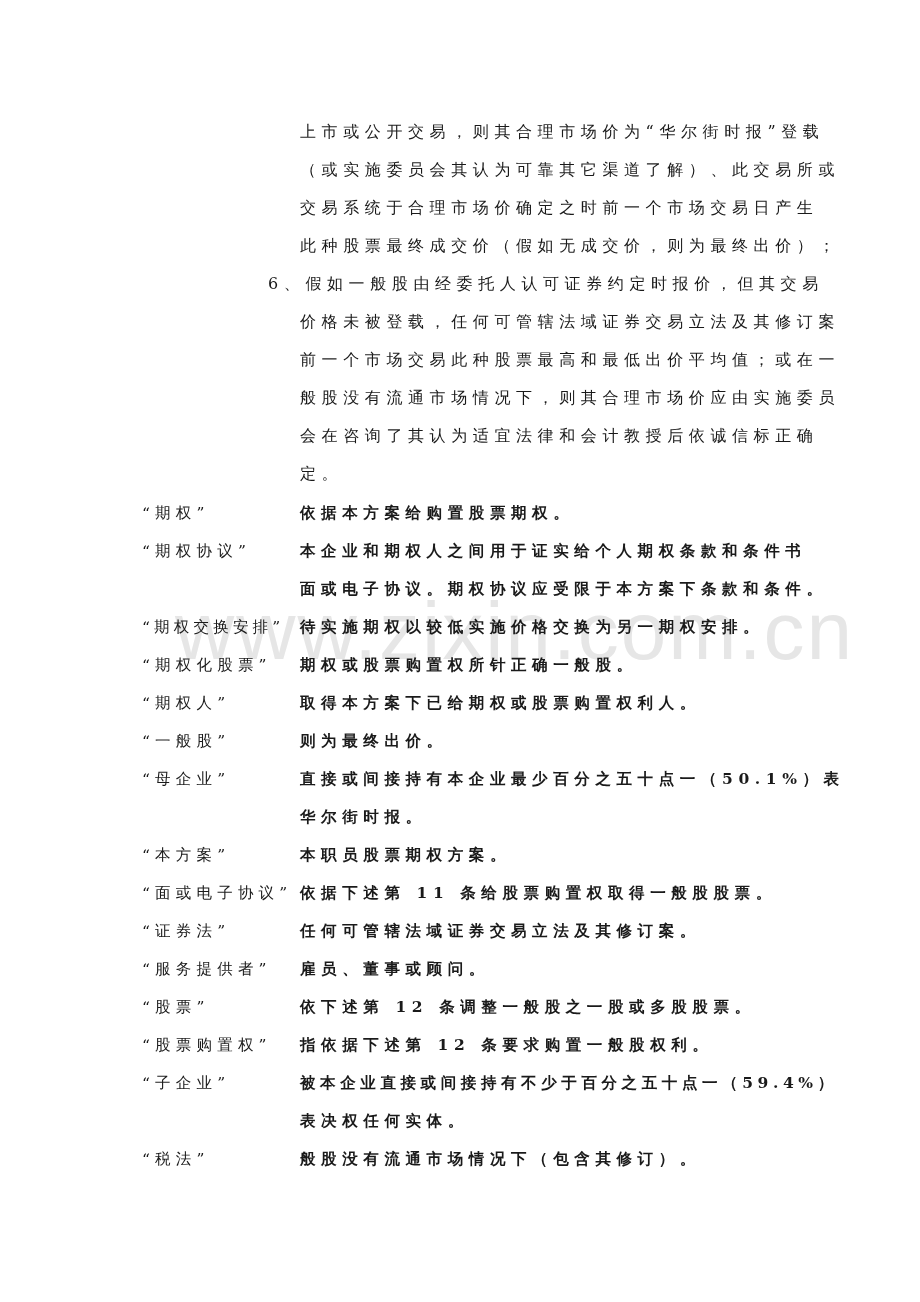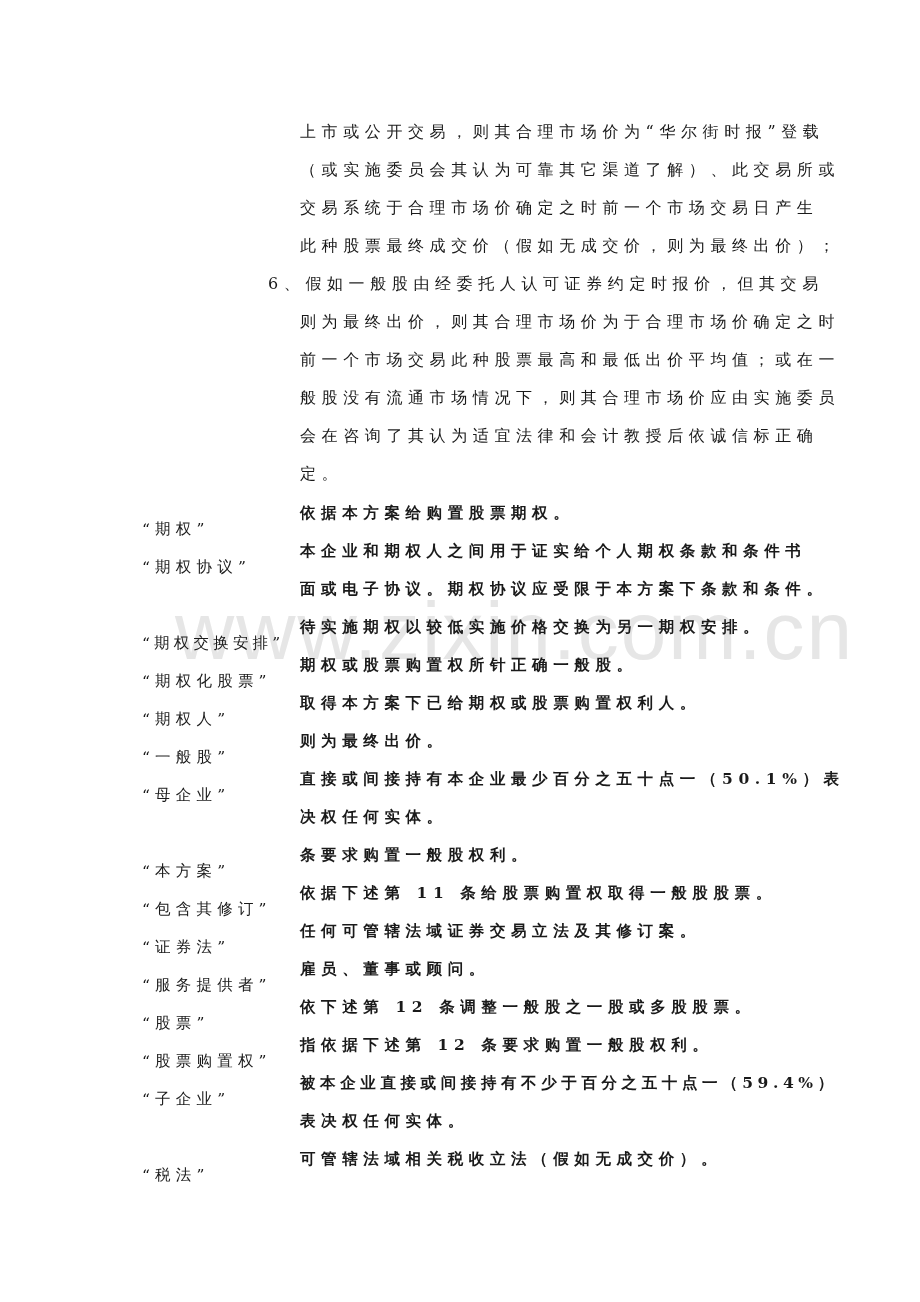--- a/index.html
+++ b/index.html
@@ -27,21 +27,20 @@
       white-space: nowrap;
       line-height: 20px;
     }
     .term {
       position: absolute;
       left: 142px;
       font-size: 15.5px;
       letter-spacing: 5.2px;
       white-space: nowrap;
       line-height: 20px;
-      margin-top: 16px;
     }
     .def {
       position: absolute;
       left: 300px;
       font-size: 15.5px;
       letter-spacing: 5.6px;
       white-space: nowrap;
       line-height: 20px;
       font-weight: bold;
     }
@@ -64,21 +63,21 @@
 
 <div class="page">
   <div class="watermark">www.zixin.com.cn</div>
 
   <div class="content">
     <div class="line" style="top:122px;left:300px">上市或公开交易，则其合理市场价为“华尔街时报”登载</div>
     <div class="line" style="top:160px;left:300px">（或实施委员会其认为可靠其它渠道了解）、此交易所或</div>
     <div class="line" style="top:198px;left:300px">交易系统于合理市场价确定之时前一个市场交易日产生</div>
     <div class="line" style="top:236px;left:300px">此种股票最终成交价（假如无成交价，则为最终出价）；</div>
     <div class="line" style="top:274px;left:268px">6、假如一般股由经委托人认可证券约定时报价，但其交易</div>
-    <div class="line" style="top:312px;left:300px">则为最终出价，则其合理市场价为于合理市场价确定之时</div>
+    <div class="line" style="top:312px;left:300px">价格未被登载，任何可管辖法域证券交易立法及其修订案</div>
     <div class="line" style="top:350px;left:300px">前一个市场交易此种股票最高和最低出价平均值；或在一</div>
     <div class="line" style="top:388px;left:300px">般股没有流通市场情况下，则其合理市场价应由实施委员</div>
     <div class="line" style="top:426px;left:300px">会在咨询了其认为适宜法律和会计教授后依诚信标正确</div>
     <div class="line" style="top:464px;left:300px">定。</div>
   </div>
 
   <div class="content">
     <div>
       <div class="term" style="top:503px">“期权”</div>
       <div class="def" style="top:503px">依据本方案给购置股票期权。</div>
@@ -100,28 +99,28 @@
       <div class="term" style="top:693px">“期权人”</div>
       <div class="def" style="top:693px">取得本方案下已给期权或股票购置权利人。</div>
     </div>
     <div>
       <div class="term" style="top:731px">“一般股”</div>
       <div class="def" style="top:731px">则为最终出价。</div>
     </div>
     <div>
       <div class="term" style="top:769px">“母企业”</div>
       <div class="def" style="top:769px">直接或间接持有本企业最少百分之五十点一（50.1%）表</div>
-      <div class="def" style="top:807px">决权任何实体。</div>
+      <div class="def" style="top:807px">华尔街时报。</div>
     </div>
     <div>
       <div class="term" style="top:845px">“本方案”</div>
-      <div class="def" style="top:845px">条要求购置一般股权利。</div>
+      <div class="def" style="top:845px">本职员股票期权方案。</div>
     </div>
     <div>
-      <div class="term" style="top:883px">“包含其修订”</div>
+      <div class="term" style="top:883px">“面或电子协议”</div>
       <div class="def" style="top:883px">依据下述第 11 条给股票购置权取得一般股股票。</div>
     </div>
     <div>
       <div class="term" style="top:921px">“证券法”</div>
       <div class="def" style="top:921px">任何可管辖法域证券交易立法及其修订案。</div>
     </div>
     <div>
       <div class="term" style="top:959px">“服务提供者”</div>
       <div class="def" style="top:959px">雇员、董事或顾问。</div>
     </div>
@@ -133,16 +132,16 @@
       <div class="term" style="top:1035px">“股票购置权”</div>
       <div class="def" style="top:1035px">指依据下述第 12 条要求购置一般股权利。</div>
     </div>
     <div>
       <div class="term" style="top:1073px">“子企业”</div>
       <div class="def" style="top:1073px;letter-spacing:4.6px">被本企业直接或间接持有不少于百分之五十点一（59.4%）</div>
       <div class="def" style="top:1111px">表决权任何实体。</div>
     </div>
     <div>
       <div class="term" style="top:1149px">“税法”</div>
-      <div class="def" style="top:1149px">可管辖法域相关税收立法（假如无成交价）。</div>
+      <div class="def" style="top:1149px">般股没有流通市场情况下（包含其修订）。</div>
     </div>
   </div>
 </div>
 
 </body></html>

